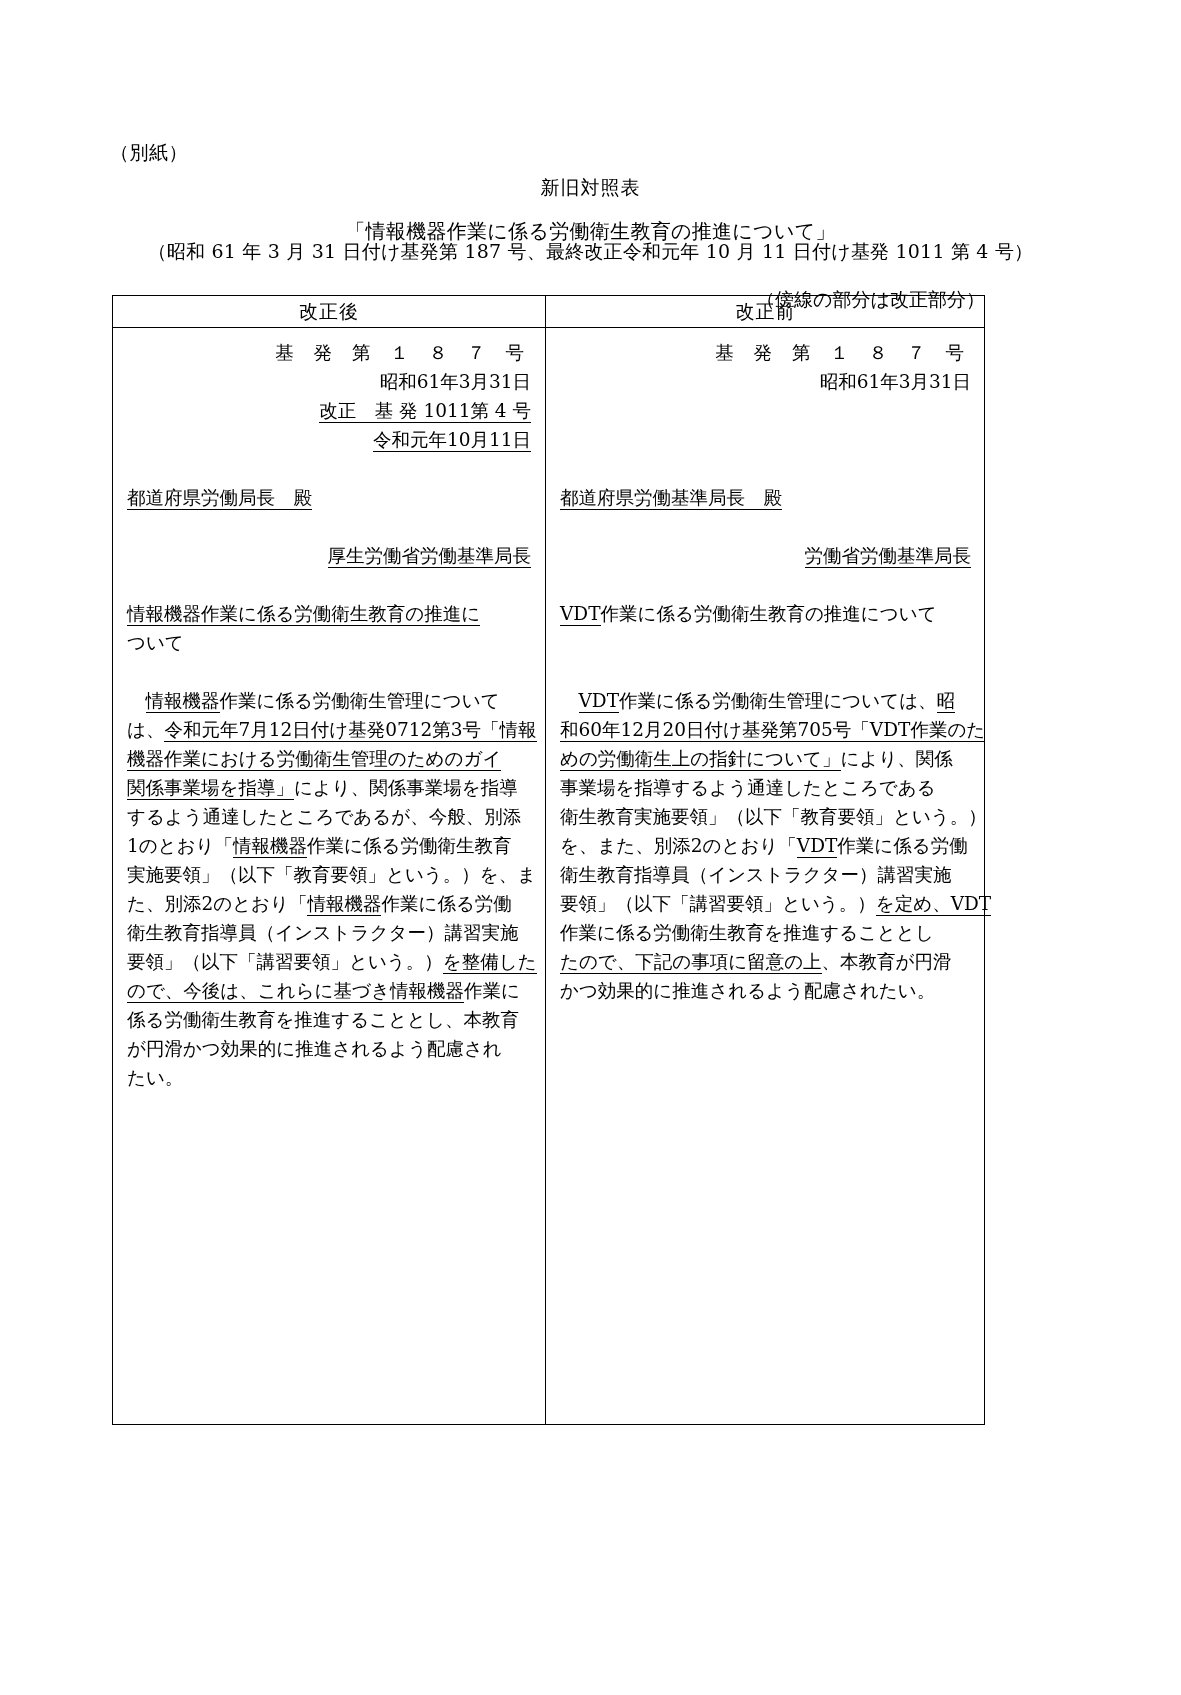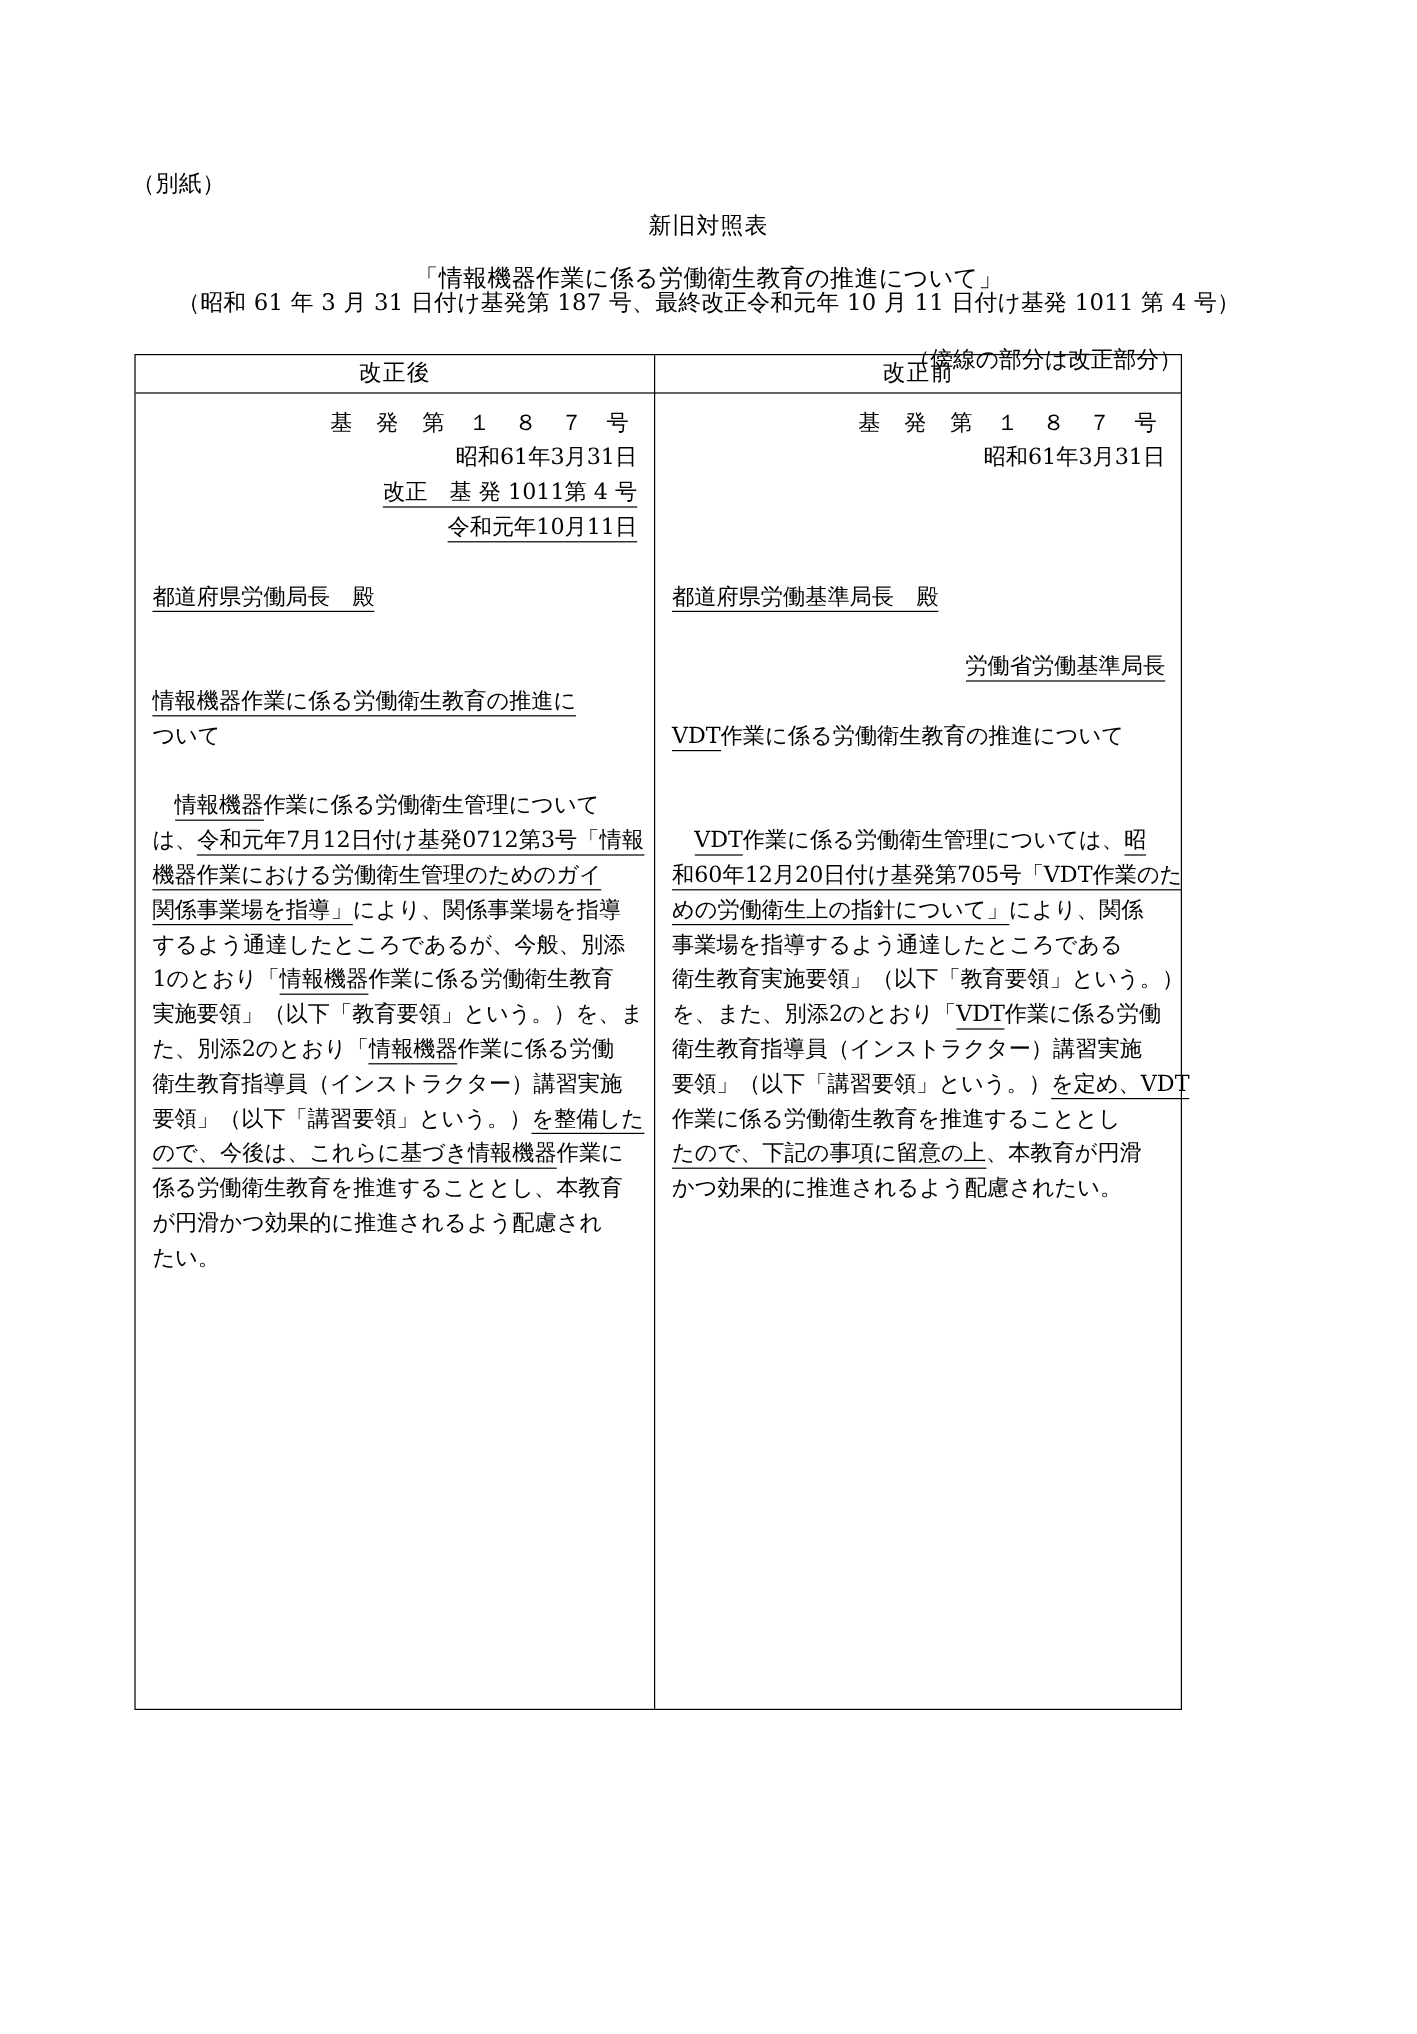--- a/index.html
+++ b/index.html
@@ -150,20 +150,21 @@
         <span class="ln r">昭和61年3月31日</span>
         <span class="ln r"><u class="ul">改正　基 発 1011第 4 号</u></span>
         <span class="ln r"><u class="ul">令和元年10月11日</u></span>
 
         <span class="ln blank">　</span>
 
         <span class="ln l"><u class="ul">都道府県労働局長　殿</u></span>
 
         <span class="ln blank">　</span>
 
+        <span class="ln r"><u class="ul">厚生労働省労働基準局長</u></span>
 
         <span class="ln blank">　</span>
 
         <span class="ln l"><u class="ul">情報機器作業に係る労働衛生教育の推進に</u></span>
         <span class="ln l">ついて</span>
 
         <span class="ln blank">　</span>
 
         <span class="ln l">　<u class="ul">情報機器</u>作業に係る労働衛生管理について</span>
         <span class="ln l">は、<u class="ul">令和元年7月12日付け基発0712第3号「情報</u></span>

